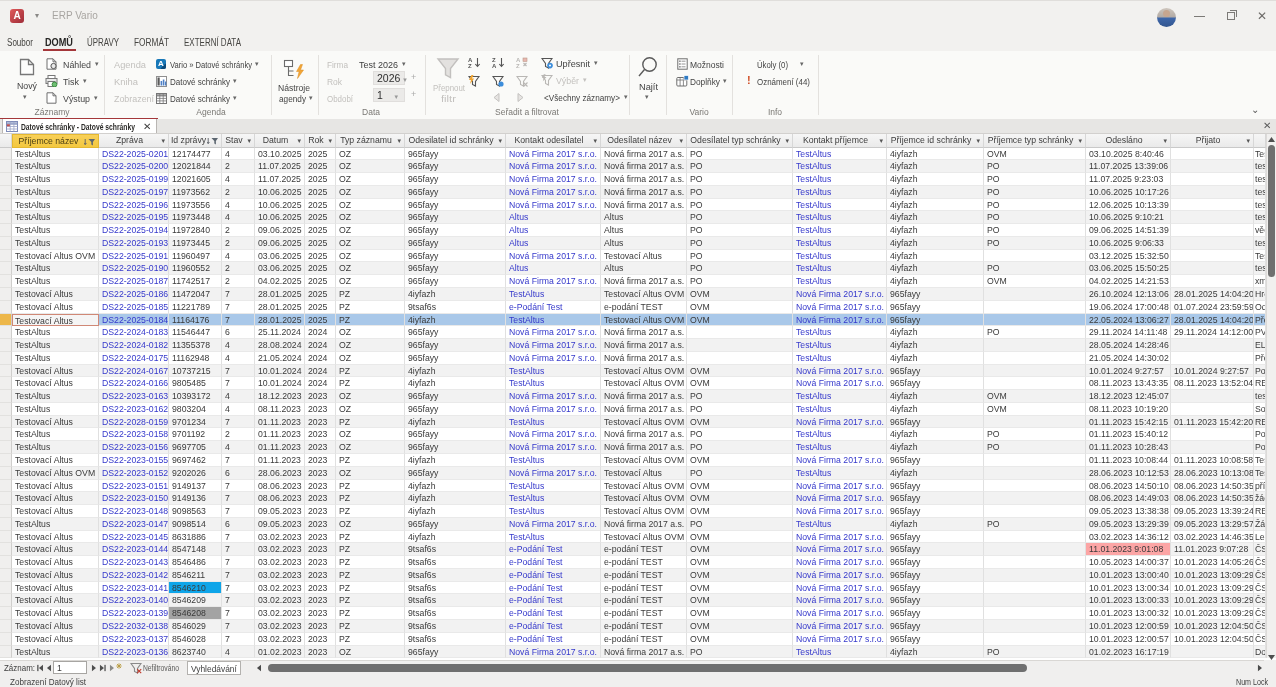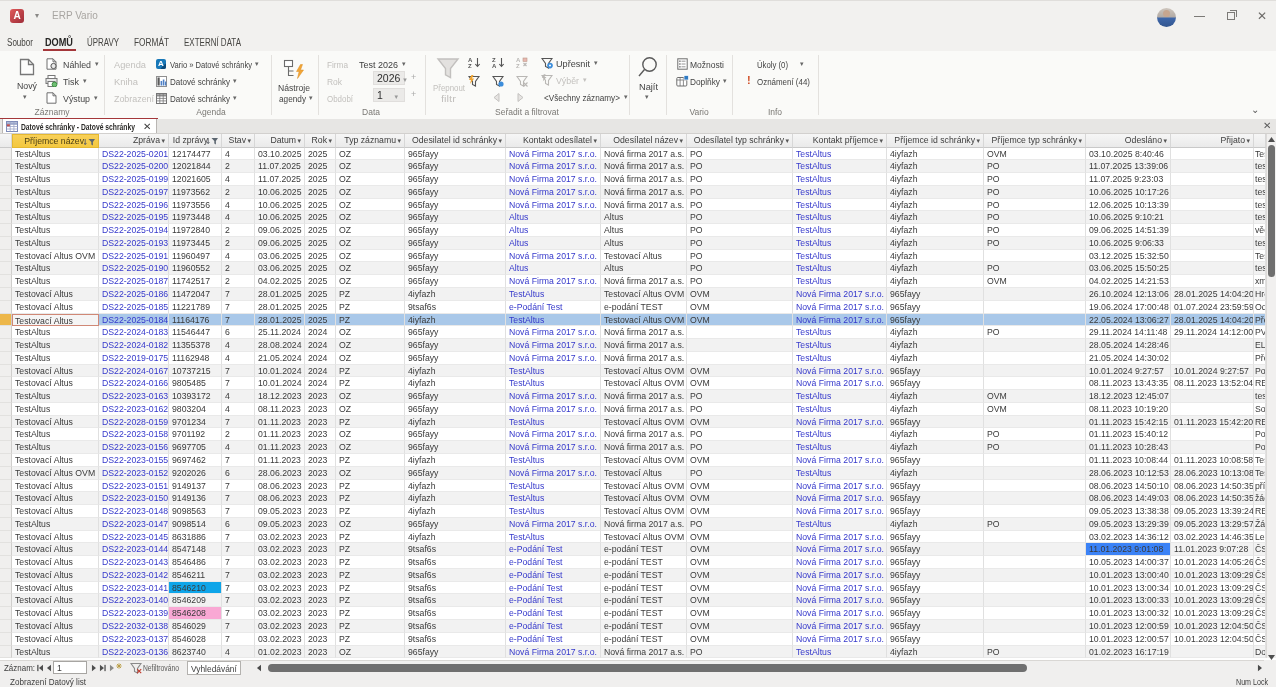--- a/index.html
+++ b/index.html
@@ -1,20 +1,20 @@
 <!DOCTYPE html>
 <html><head><meta charset="utf-8"><style>
 *{margin:0;padding:0;box-sizing:border-box}
 html,body{width:1276px;height:687px;overflow:hidden}
 body{font-family:"Liberation Sans",sans-serif;background:#fff;position:relative;color:#3d3d3d}
 .ab{position:absolute}
 .glabel{font-size:8.5px;color:#7a7874;text-align:center;white-space:nowrap}
 .sep{width:1px;background:#e3e1de;top:55px;height:60px}
 .car{font-size:7px;color:#666}
-.hdr{font-size:8.7px;color:#3d3d3d;overflow:hidden;white-space:nowrap;border-right:1px solid #d7d7d7;border-bottom:1px solid #c9c9c9;background:linear-gradient(#f6f6f6,#eaeaea);text-align:right;line-height:13.5px}
+.hdr{font-size:8.7px;color:#3d3d3d;overflow:hidden;white-space:nowrap;border-right:1px solid #d7d7d7;border-bottom:1px solid #c9c9c9;background:linear-gradient(#f6f6f6,#eaeaea);text-align:center;line-height:13.5px}
 .cell{font-size:8.7px;color:#3a3a3a;overflow:hidden;white-space:nowrap;border-right:1px solid #e0e0e0;border-bottom:1px solid #e9e9e9;padding:1px 0 0 3px;line-height:11px}
 .lnk{color:#3538cb}
 </style></head><body>
 <div class="ab" style="left:0;top:0;width:1276px;height:32px;background:#f2f1ef;border-top:1px solid #e0dedb"></div>
 <div class="ab" style="left:10px;top:9px;width:14px;height:14px;border-radius:3px;background:linear-gradient(135deg,#e05a5a,#9e2c38);color:#fff;font-size:10px;font-weight:bold;text-align:center;line-height:14px">A</div>
 <div class="ab" style="left:35px;top:11px;font-size:8px;color:#8a8886">▾</div>
 <div class="ab" style="left:52px;top:10px;font-size:10px;color:#a8a5a1">ERP Vario</div>
 <div class="ab" style="left:1157px;top:8px;width:19px;height:19px;border-radius:50%;background:linear-gradient(180deg,#cfc6bd 0%,#b4aca6 45%,#3e66a8 55%,#33568f 100%);overflow:hidden">
     <div style="position:absolute;left:6px;top:2px;width:7px;height:7px;border-radius:50%;background:#c7a68f"></div>
   </div>
@@ -579,21 +579,21 @@
 <div class="ab cell" style="left:601px;top:339.04999999999995px;width:86px;height:12.77px;background:#f2f2f2">Nová firma 2017 a.s.</div>
 <div class="ab cell" style="left:687px;top:339.04999999999995px;width:106px;height:12.77px;background:#f2f2f2"></div>
 <div class="ab cell lnk" style="left:793px;top:339.04999999999995px;width:94px;height:12.77px;background:#f2f2f2">TestAltus</div>
 <div class="ab cell" style="left:887px;top:339.04999999999995px;width:97px;height:12.77px;background:#f2f2f2">4iyfazh</div>
 <div class="ab cell" style="left:984px;top:339.04999999999995px;width:102px;height:12.77px;background:#f2f2f2"></div>
 <div class="ab cell" style="left:1086px;top:339.04999999999995px;width:85px;height:12.77px;background:#f2f2f2">28.05.2024 14:28:46</div>
 <div class="ab cell" style="left:1171px;top:339.04999999999995px;width:83px;height:12.77px;background:#f2f2f2"></div>
 <div class="ab cell" style="left:1254px;top:339.04999999999995px;width:11.5px;height:12.77px;background:#f2f2f2;padding-left:1px">ELDP</div>
 <div class="ab" style="left:0;top:351.82px;width:12px;height:12.77px;background:#f0efee;border-right:1px solid #cfcecc;border-bottom:1px solid #e2e1df"></div>
 <div class="ab cell" style="left:12px;top:351.82px;width:87px;height:12.77px;background:#fff">TestAltus</div>
-<div class="ab cell lnk" style="left:99px;top:351.82px;width:70px;height:12.77px;background:#fff">DS22-2019-0175</div>
+<div class="ab cell lnk" style="left:99px;top:351.82px;width:70px;height:12.77px;background:#fff">DS22-2024-0175</div>
 <div class="ab cell" style="left:169px;top:351.82px;width:53px;height:12.77px;background:#fff">11162948</div>
 <div class="ab cell" style="left:222px;top:351.82px;width:33px;height:12.77px;background:#fff">4</div>
 <div class="ab cell" style="left:255px;top:351.82px;width:50px;height:12.77px;background:#fff">21.05.2024</div>
 <div class="ab cell" style="left:305px;top:351.82px;width:31px;height:12.77px;background:#fff">2024</div>
 <div class="ab cell" style="left:336px;top:351.82px;width:69px;height:12.77px;background:#fff">OZ</div>
 <div class="ab cell" style="left:405px;top:351.82px;width:101px;height:12.77px;background:#fff">965fayy</div>
 <div class="ab cell lnk" style="left:506px;top:351.82px;width:95px;height:12.77px;background:#fff">Nová Firma 2017 s.r.o.</div>
 <div class="ab cell" style="left:601px;top:351.82px;width:86px;height:12.77px;background:#fff">Nová firma 2017 a.s.</div>
 <div class="ab cell" style="left:687px;top:351.82px;width:106px;height:12.77px;background:#fff"></div>
 <div class="ab cell lnk" style="left:793px;top:351.82px;width:94px;height:12.77px;background:#fff">TestAltus</div>
@@ -862,21 +862,21 @@
 <div class="ab cell" style="left:255px;top:543.37px;width:50px;height:12.77px;background:#f2f2f2">03.02.2023</div>
 <div class="ab cell" style="left:305px;top:543.37px;width:31px;height:12.77px;background:#f2f2f2">2023</div>
 <div class="ab cell" style="left:336px;top:543.37px;width:69px;height:12.77px;background:#f2f2f2">PZ</div>
 <div class="ab cell" style="left:405px;top:543.37px;width:101px;height:12.77px;background:#f2f2f2">9tsaf6s</div>
 <div class="ab cell lnk" style="left:506px;top:543.37px;width:95px;height:12.77px;background:#f2f2f2">e-Podání Test</div>
 <div class="ab cell" style="left:601px;top:543.37px;width:86px;height:12.77px;background:#f2f2f2">e-podání TEST</div>
 <div class="ab cell" style="left:687px;top:543.37px;width:106px;height:12.77px;background:#f2f2f2">OVM</div>
 <div class="ab cell lnk" style="left:793px;top:543.37px;width:94px;height:12.77px;background:#f2f2f2">Nová Firma 2017 s.r.o.</div>
 <div class="ab cell" style="left:887px;top:543.37px;width:97px;height:12.77px;background:#f2f2f2">965fayy</div>
 <div class="ab cell" style="left:984px;top:543.37px;width:102px;height:12.77px;background:#f2f2f2"></div>
-<div class="ab cell" style="left:1086px;top:543.37px;width:85px;height:12.77px;background:#3b82f6">11.01.2023 9:01:08</div>
+<div class="ab cell" style="left:1086px;top:543.37px;width:85px;height:12.77px;background:#fca5a5">11.01.2023 9:01:08</div>
 <div class="ab cell" style="left:1171px;top:543.37px;width:83px;height:12.77px;background:#f2f2f2">11.01.2023 9:07:28</div>
 <div class="ab cell" style="left:1254px;top:543.37px;width:11.5px;height:12.77px;background:#f2f2f2;padding-left:1px">ČSSZ</div>
 <div class="ab" style="left:0;top:556.14px;width:12px;height:12.77px;background:#f0efee;border-right:1px solid #cfcecc;border-bottom:1px solid #e2e1df"></div>
 <div class="ab cell" style="left:12px;top:556.14px;width:87px;height:12.77px;background:#fff">Testovací Altus</div>
 <div class="ab cell lnk" style="left:99px;top:556.14px;width:70px;height:12.77px;background:#fff">DS22-2023-0143</div>
 <div class="ab cell" style="left:169px;top:556.14px;width:53px;height:12.77px;background:#fff">8546486</div>
 <div class="ab cell" style="left:222px;top:556.14px;width:33px;height:12.77px;background:#fff">7</div>
 <div class="ab cell" style="left:255px;top:556.14px;width:50px;height:12.77px;background:#fff">03.02.2023</div>
 <div class="ab cell" style="left:305px;top:556.14px;width:31px;height:12.77px;background:#fff">2023</div>
 <div class="ab cell" style="left:336px;top:556.14px;width:69px;height:12.77px;background:#fff">PZ</div>
@@ -940,21 +940,21 @@
 <div class="ab cell" style="left:687px;top:594.45px;width:106px;height:12.77px;background:#f2f2f2">OVM</div>
 <div class="ab cell lnk" style="left:793px;top:594.45px;width:94px;height:12.77px;background:#f2f2f2">Nová Firma 2017 s.r.o.</div>
 <div class="ab cell" style="left:887px;top:594.45px;width:97px;height:12.77px;background:#f2f2f2">965fayy</div>
 <div class="ab cell" style="left:984px;top:594.45px;width:102px;height:12.77px;background:#f2f2f2"></div>
 <div class="ab cell" style="left:1086px;top:594.45px;width:85px;height:12.77px;background:#f2f2f2">10.01.2023 13:00:33</div>
 <div class="ab cell" style="left:1171px;top:594.45px;width:83px;height:12.77px;background:#f2f2f2">10.01.2023 13:09:29</div>
 <div class="ab cell" style="left:1254px;top:594.45px;width:11.5px;height:12.77px;background:#f2f2f2;padding-left:1px">ČSSZ</div>
 <div class="ab" style="left:0;top:607.22px;width:12px;height:12.77px;background:#f0efee;border-right:1px solid #cfcecc;border-bottom:1px solid #e2e1df"></div>
 <div class="ab cell" style="left:12px;top:607.22px;width:87px;height:12.77px;background:#fff">Testovací Altus</div>
 <div class="ab cell lnk" style="left:99px;top:607.22px;width:70px;height:12.77px;background:#fff">DS22-2023-0139</div>
-<div class="ab cell" style="left:169px;top:607.22px;width:53px;height:12.77px;background:#f9a8d4">8546208</div>
+<div class="ab cell" style="left:169px;top:607.22px;width:53px;height:12.77px;background:#a3a3a3">8546208</div>
 <div class="ab cell" style="left:222px;top:607.22px;width:33px;height:12.77px;background:#fff">7</div>
 <div class="ab cell" style="left:255px;top:607.22px;width:50px;height:12.77px;background:#fff">03.02.2023</div>
 <div class="ab cell" style="left:305px;top:607.22px;width:31px;height:12.77px;background:#fff">2023</div>
 <div class="ab cell" style="left:336px;top:607.22px;width:69px;height:12.77px;background:#fff">PZ</div>
 <div class="ab cell" style="left:405px;top:607.22px;width:101px;height:12.77px;background:#fff">9tsaf6s</div>
 <div class="ab cell lnk" style="left:506px;top:607.22px;width:95px;height:12.77px;background:#fff">e-Podání Test</div>
 <div class="ab cell" style="left:601px;top:607.22px;width:86px;height:12.77px;background:#fff">e-podání TEST</div>
 <div class="ab cell" style="left:687px;top:607.22px;width:106px;height:12.77px;background:#fff">OVM</div>
 <div class="ab cell lnk" style="left:793px;top:607.22px;width:94px;height:12.77px;background:#fff">Nová Firma 2017 s.r.o.</div>
 <div class="ab cell" style="left:887px;top:607.22px;width:97px;height:12.77px;background:#fff">965fayy</div>

